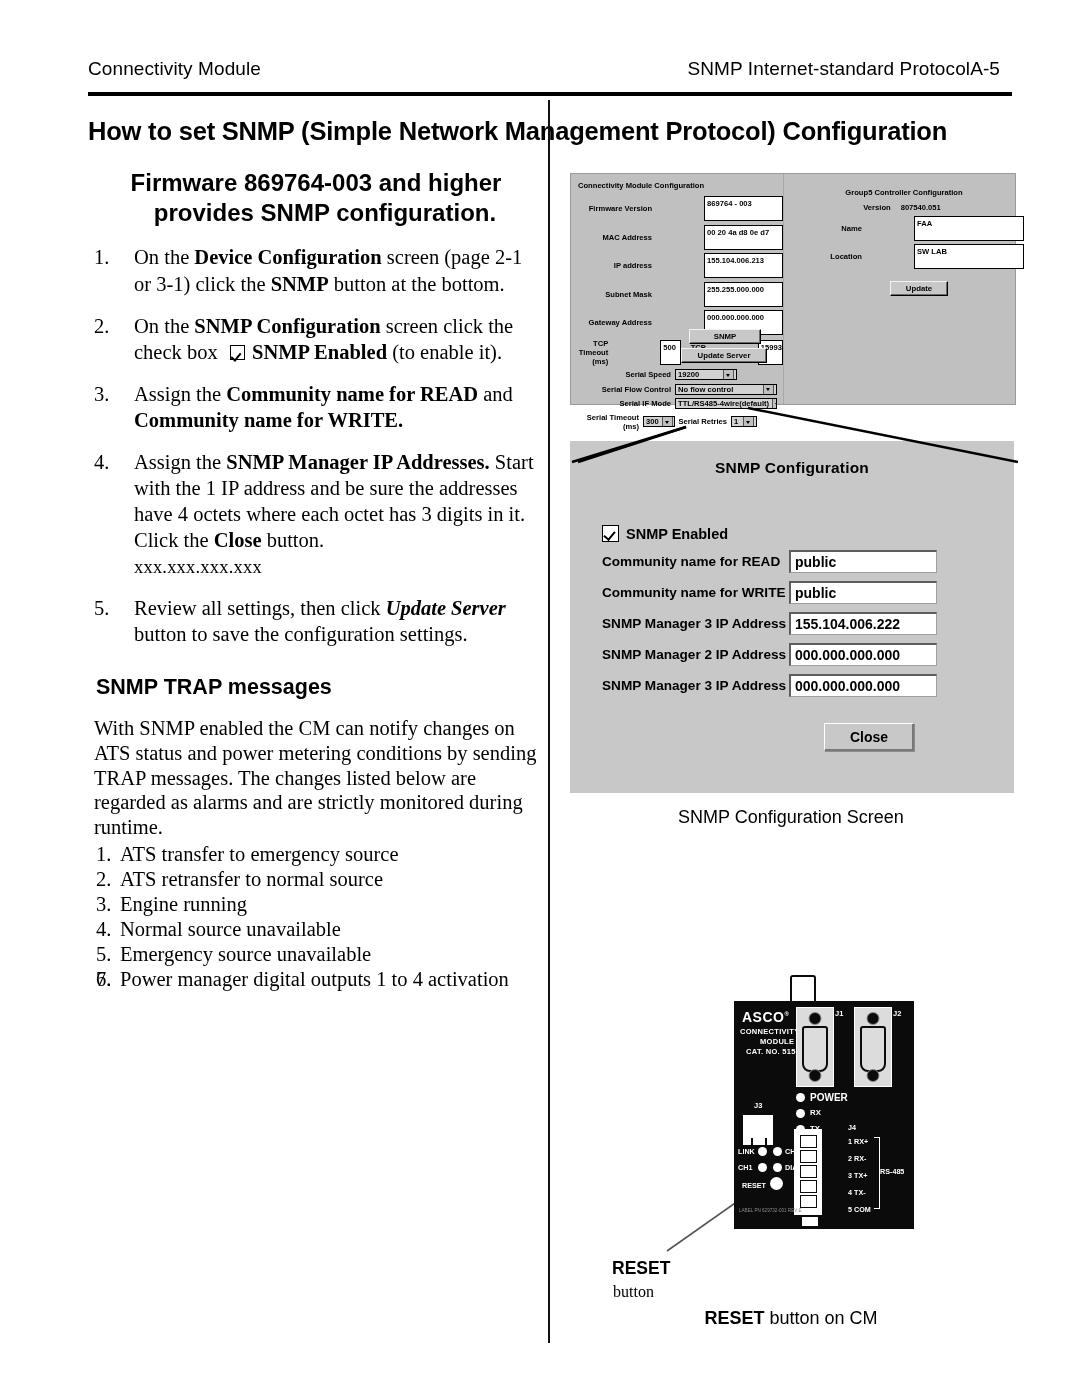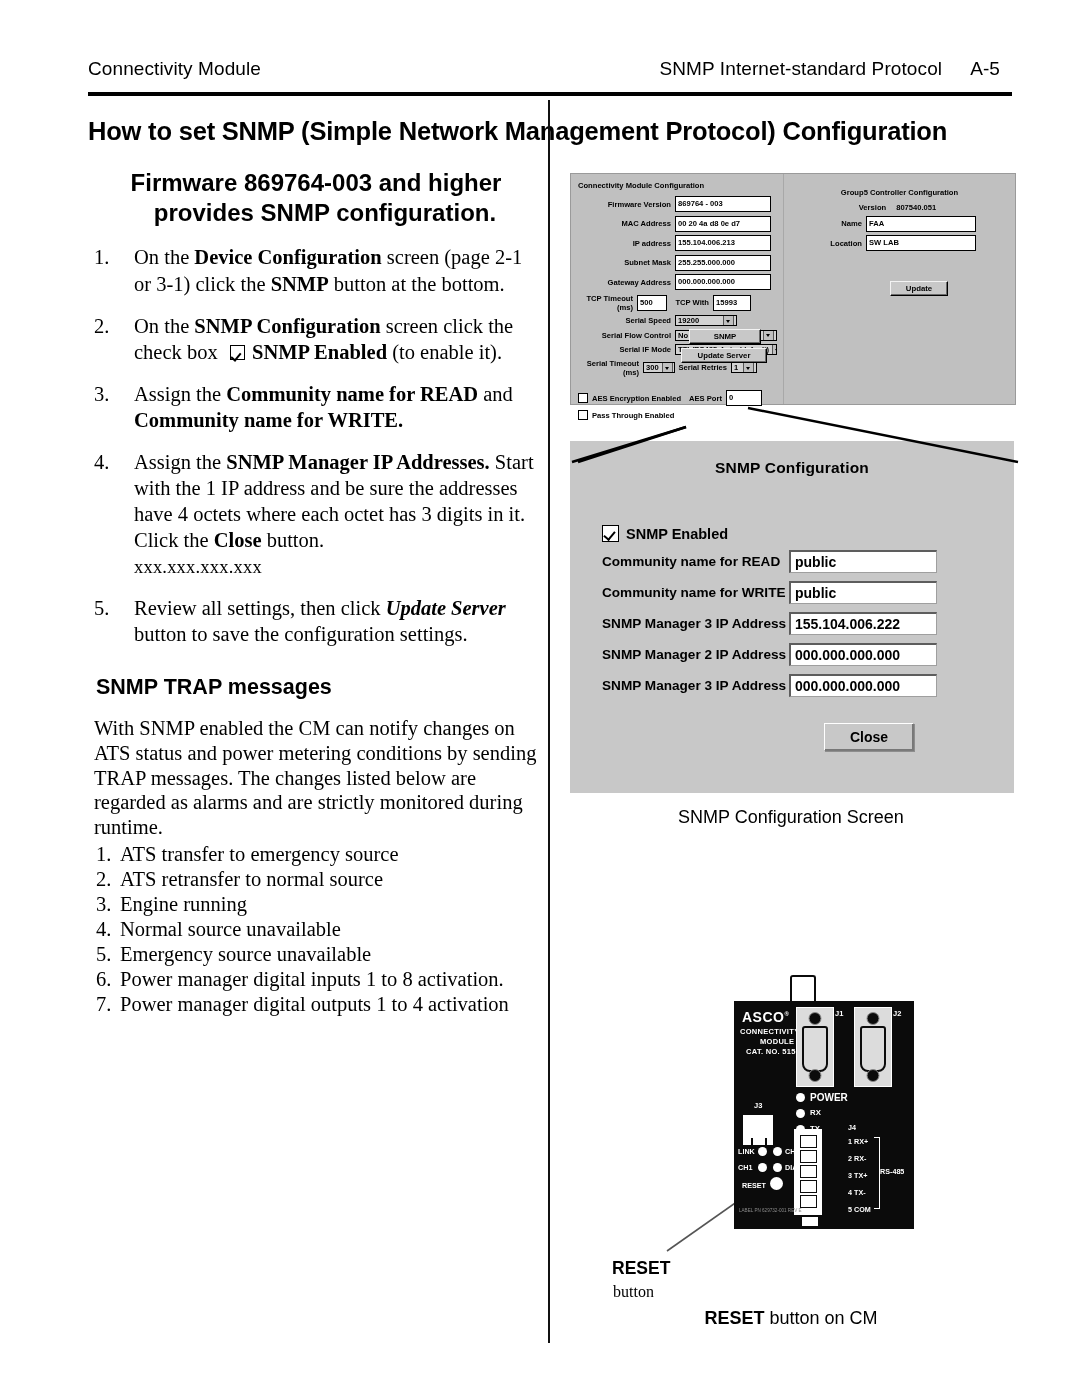--- a/index.html
+++ b/index.html
@@ -14,21 +14,21 @@
   .page { position:absolute; inset:0; }
 
   
   .rh {
     position:absolute; left:88px; top:58px; width:912px;
     display:flex; align-items:baseline;
     font-family:"Liberation Sans", sans-serif;
     font-size:19px; letter-spacing:.1px;
   }
   .rh-left { flex:0 0 auto; }
-  .rh-right { margin-left:auto; display:flex; align-items:flex-end; gap:28px; }
+  .rh-right { margin-left:auto; display:flex; align-items:flex-end; }
   .rule-top {
     position:absolute; left:88px; top:92px; width:924px; height:4px;
     background:#000;
   }
 
   
   .maintitle {
     position:absolute; left:88px; top:117px; width:930px;
     font-family:"Liberation Sans", sans-serif;
     font-weight:bold; font-size:25.5px; letter-spacing:-.2px;
@@ -115,22 +115,22 @@
 
   .frow { display:flex; align-items:center; margin:0 0 3.5px 0; }
   .flab {
     font-size:7.6px; font-weight:bold; text-align:right;
     padding-right:4px;
   }
   .dev-left .flab { width:100px; }
   .fval {
     background:#fff; border:1px solid #000;
     font-size:7.6px; font-weight:bold; padding:1px 2px;
-    height:16px; line-height:11px; box-sizing:border-box;
-    white-space:nowrap; overflow:hidden;
+    height:25px; line-height:11px; box-sizing:border-box;
+    white-space:nowrap; overflow:hidden;margin-left:48px;
   }
   .w96 { width:96px; }
   .w46 { width:30px; }
   .w40 { width:38px; }
 
   .fsel {
     background:#d2d2d2; border:1px solid #000;
     font-size:7.6px; font-weight:bold; padding:1px 2px;
     height:11px; line-height:11px; box-sizing:border-box;
     display:flex; align-items:center; justify-content:space-between;
@@ -314,21 +314,21 @@
       </ol>
 
     <div class="trap-head">SNMP TRAP messages</div>
     <div class="trap-body">With SNMP enabled the CM can notify changes on ATS status and power metering conditions by sending TRAP messages. The changes listed below are regarded as alarms and are strictly monitored during runtime.</div>
     <ol class="traplist" id="trap-list">
         <li><span class="tnum">1.</span><span>ATS transfer to emergency source</span></li>
         <li><span class="tnum">2.</span><span>ATS retransfer to normal source</span></li>
         <li><span class="tnum">3.</span><span>Engine running</span></li>
         <li><span class="tnum">4.</span><span>Normal source unavailable</span></li>
         <li><span class="tnum">5.</span><span>Emergency source unavailable</span></li>
-        <li><span class="tnum">6.</span><span>Power manager digital inputs 1 to 8 activation.</span></li>
+        <li><span class="tnum">6.</span></li>
         <li><span class="tnum">7.</span><span>Power manager digital outputs 1 to 4 activation</span></li>
       </ol>
   </div>
 
   <div class="rightcol">
 
 
     <div class="devwin">
       <div class="dev-left">
         <div class="dev-panel-title">Connectivity Module Configuration</div>

